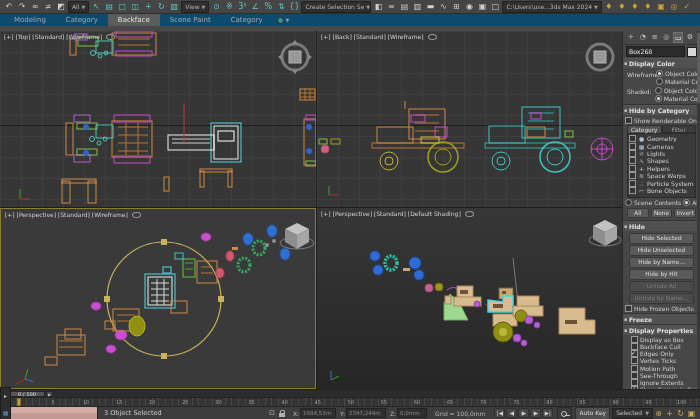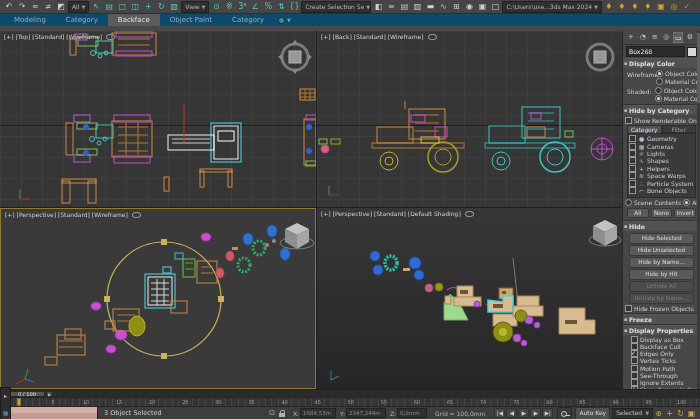--- a/index.html
+++ b/index.html
@@ -130,21 +130,21 @@
         <span class="caret">▼</span>
     </div>
     <div style="display:contents">
       
     <span class="tbi gold">♦</span><span class="tbi gold">♦</span><span class="tbi gold">♦</span><span class="tbi gold">♦</span><span class="tbi gold">▣</span><span class="tbi gold">◎</span><span class="tbi gold">✓</span></div>
   </div>
 
   <div id="ribbon">
     <div style="display:contents">
       
-    <span class="rtab">Modeling</span><span class="rtab">Category</span><span class="rtab on">Backface</span><span class="rtab">Object Paint</span><span class="rtab">Category</span></div>
+    <span class="rtab">Modeling</span><span class="rtab">Category</span><span class="rtab on">Backface</span><span class="rtab">Scene Paint</span><span class="rtab">Category</span></div>
     <span id="ribbon-extra">
         <span class="rdot"></span>
         <span class="caret">▼</span>
       </span>
   </div>
   <div id="ribbon-strip"></div>
 
   <div id="viewports">
 
     <div class="vp vp-tl gridbg">

